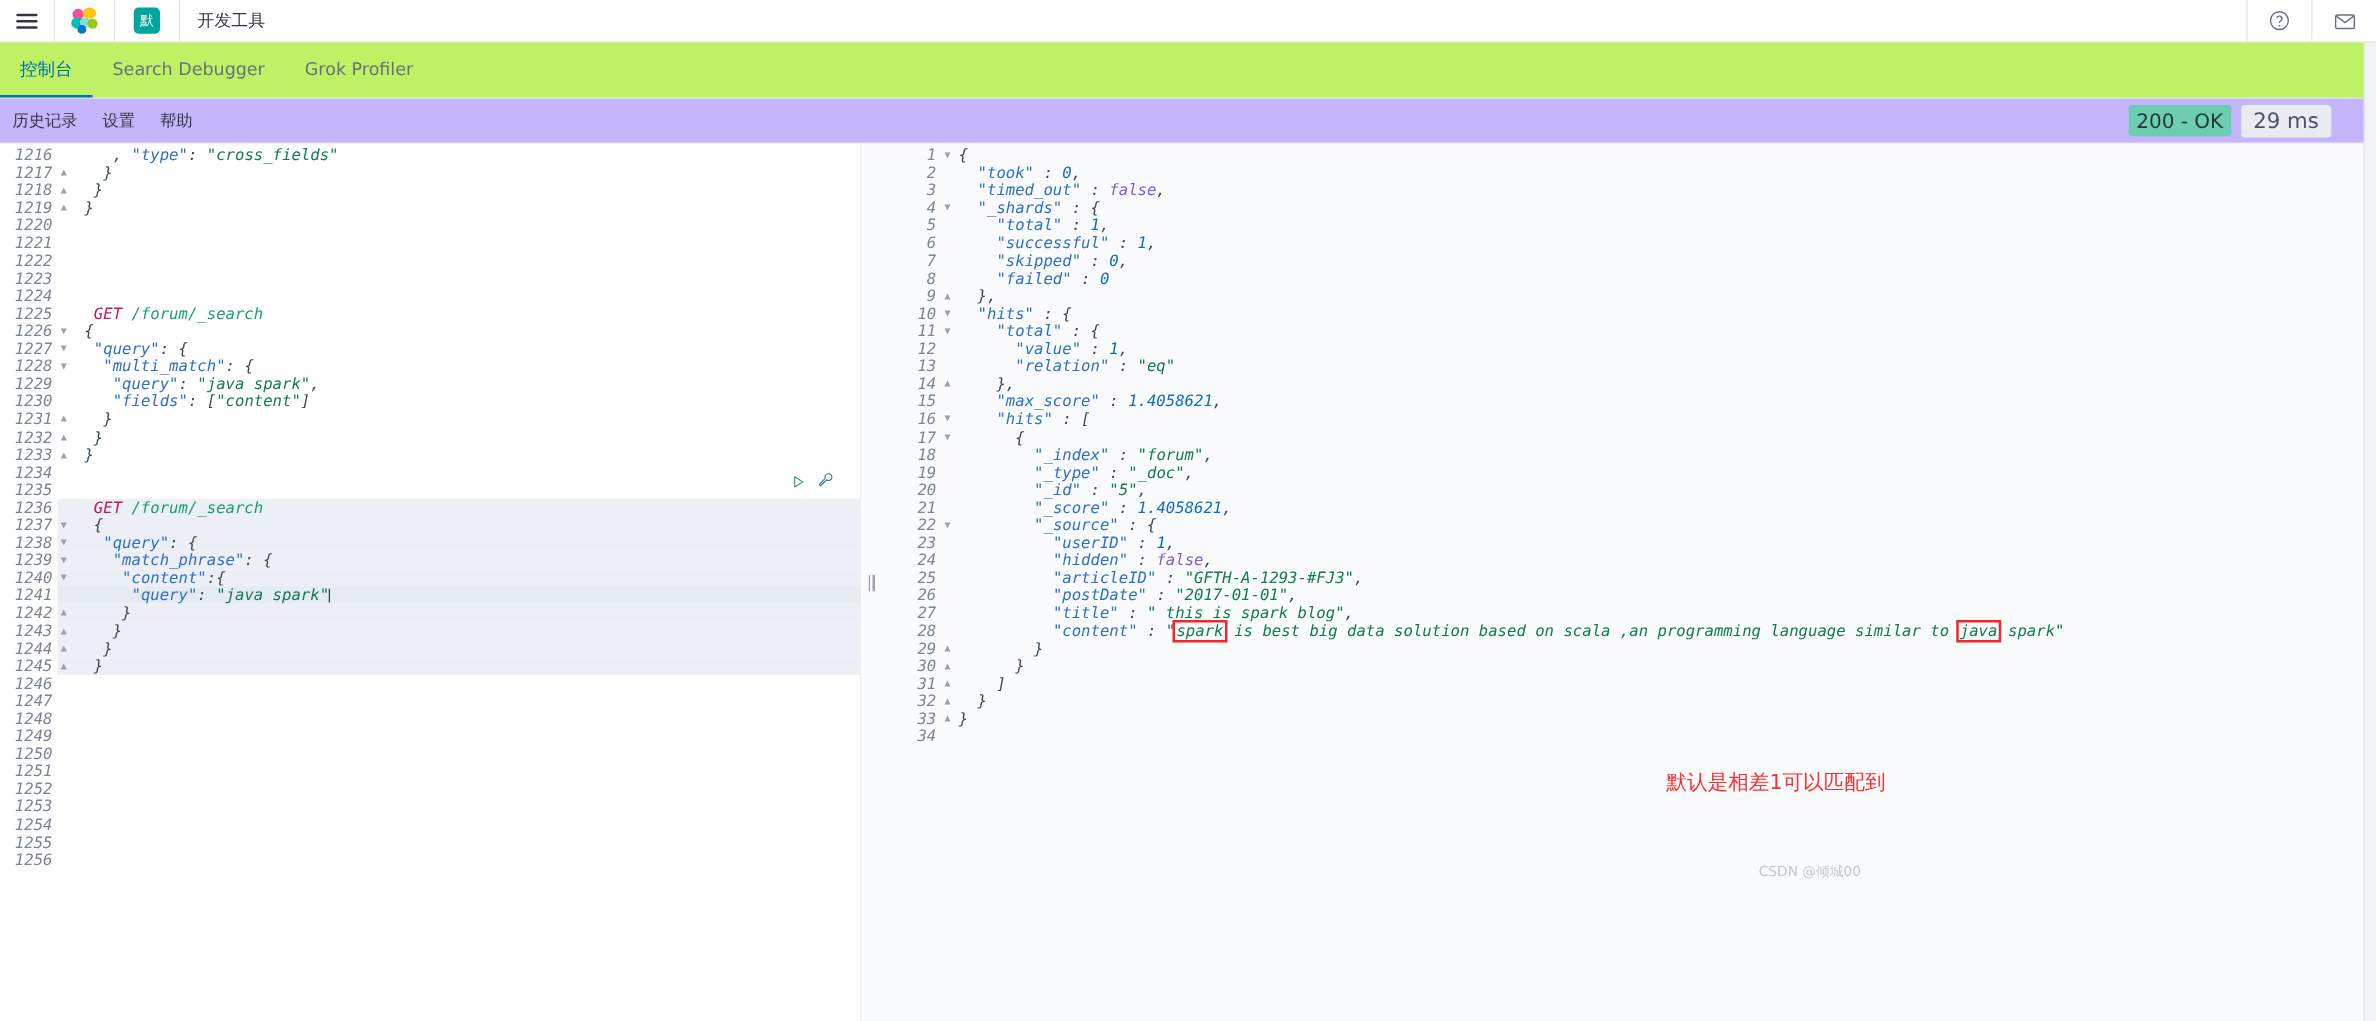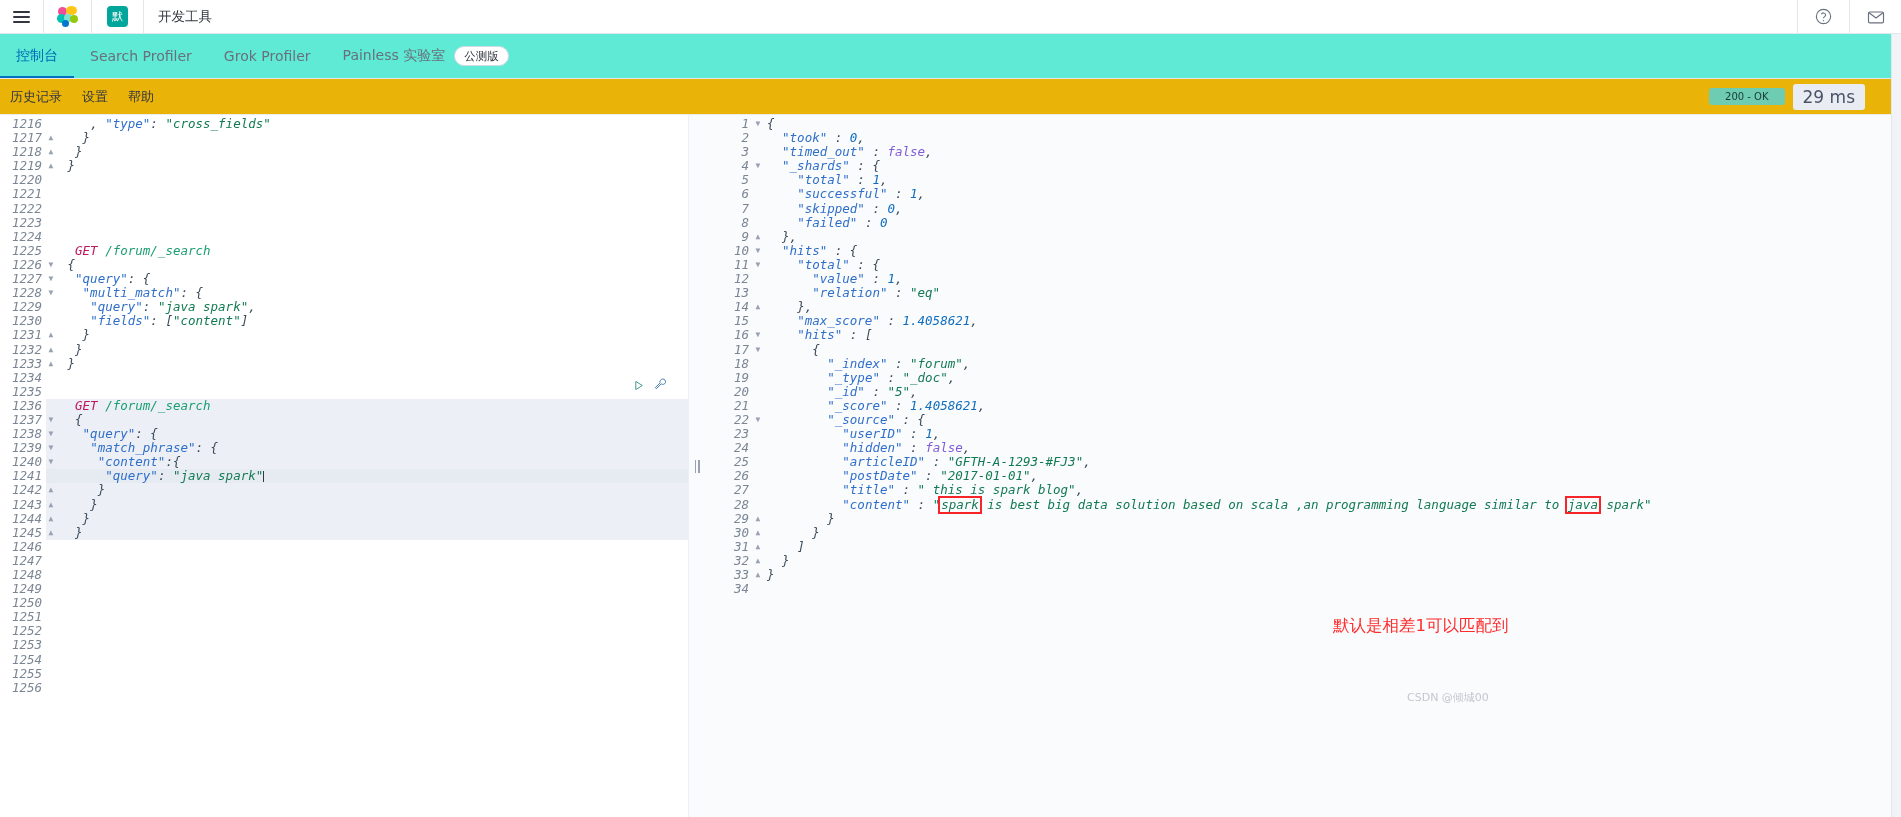--- a/index.html
+++ b/index.html
@@ -50,21 +50,21 @@
   .d3 { width: 9px; height: 9px; background: #00bfb3; left: 0px;  top: 8px; }
   .d4 { width: 8px; height: 8px; background: #7de2d1; left: 7px;  top: 8px; }
   .d5 { width: 8px; height: 8px; background: #93c90e; left: 13px; top: 9px; }
   .d6 { width: 7px; height: 7px; background: #0077cc; left: 5px;  top: 14px; }
 
   .icon-svg { stroke: #69707d; fill: none; stroke-width: 1.4; }
 
   
   .apptabs {
     height: 45px;
-    background: #5eead4;
+    background: #bef264;
     border-bottom: 1px solid #e3e6eb;
     display: flex; align-items: stretch;
     padding-left: 0px;
   }
   .apptab {
     display: flex; align-items: center;
     padding: 0 16px;
     font-size: 14px;
     color: #69707d;
     position: relative;
@@ -84,33 +84,33 @@
     padding: 2px 9px;
     font-size: 11.5px;
     color: #343741;
     background: #fff;
     line-height: 14px;
   }
 
   
   .consolebar {
     height: 36px;
-    background: #eab308;
+    background: #c4b5fd;
     border-bottom: 1px solid #e9edf3;
     display: flex; align-items: center;
     padding: 0 10px;
   }
   .cb-link {
     font-size: 13px; color: #343741; margin-right: 20px;
     font-family: "DejaVu Sans", sans-serif; cursor: pointer;
   }
   .cb-right { margin-left: auto; display: flex; align-items: center; gap: 8px; padding-right: 26px;}
   .status-pill {
     background: #6dccb1; color: #1b3a33;
-    font-size: 10px; border-radius: 3px; padding: 3px 16px;
+    font-size: 16px; border-radius: 3px; padding: 3px 6px;
     font-family: "DejaVu Sans", sans-serif;
   }
   .time-pill {
     background: #e9edf3; color: #4a5368;
     font-size: 17px; border-radius: 3px; padding: 3px 10px;
     font-family: "DejaVu Sans", sans-serif;
   }
 
   
   .workspace {
@@ -269,28 +269,24 @@
       </svg>
     </div>
   </div>
 </div>
 
 <div class="apptabs">
   <div class="apptab active">
     <span>控制台</span>
   </div>
   <div class="apptab">
-    <span>Search Profiler</span>
+    <span>Search Debugger</span>
   </div>
   <div class="apptab">
     <span>Grok Profiler</span>
-  </div>
-  <div class="apptab">
-    <span>Painless 实验室</span>
-    <span class="beta-badge">公测版</span>
   </div>
 </div>
 
 <div class="consolebar">
   <span class="cb-link">历史记录</span>
   <span class="cb-link">设置</span>
   <span class="cb-link">帮助</span>
   <div class="cb-right">
     <span class="status-pill">200 - OK</span>
     <span class="time-pill">29 ms</span>

